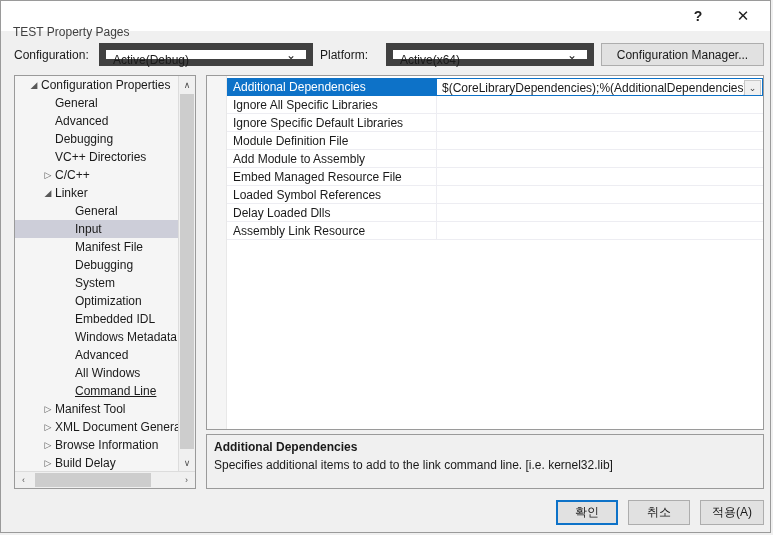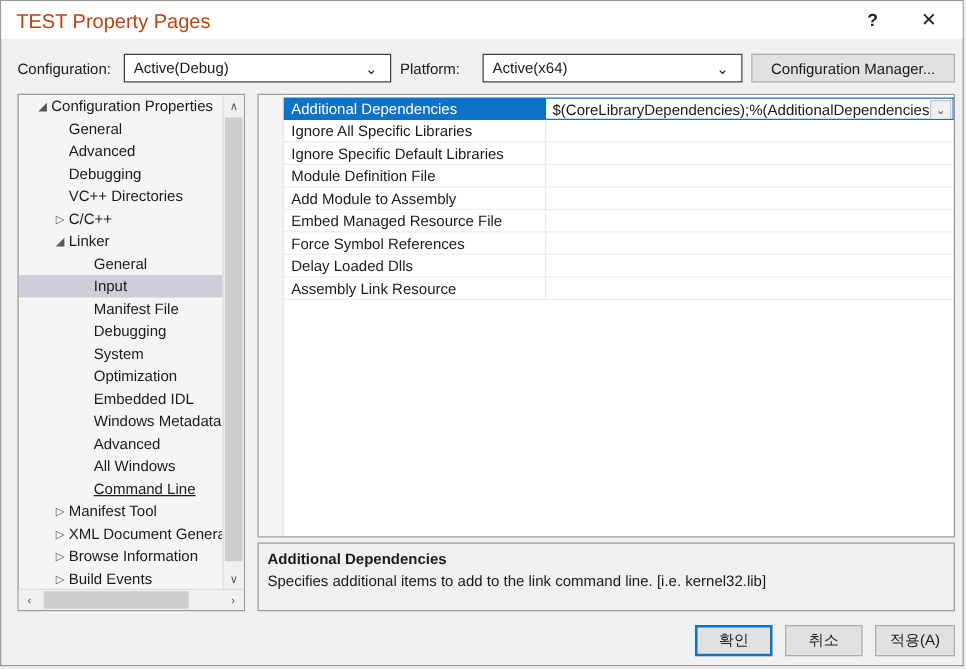--- a/index.html
+++ b/index.html
@@ -29,23 +29,23 @@
   #titlebar {
     position: absolute;
     left: 0; top: 0;
     width: 100%;
     height: 30px;
     background: #ffffff;
     box-sizing: border-box;
   }
   #title-text {
     position: absolute;
-    left: 12px; top: 8px;
-    font-size: 16px;
-    color: #c2410c;
+    left: 12px; top: 24px;
+    font-size: 12px;
+    color: #404040;
     white-space: nowrap;
   }
   .wbtn {
     position: absolute;
     top: 0;
     width: 42px;
     height: 30px;
     display: flex;
     align-items: center;
     justify-content: center;
@@ -62,21 +62,21 @@
     color: #1a1a1a;
     white-space: nowrap;
   }
   #configuration-label { left: 13px; top: 47px; }
   #platform-label { left: 319px; top: 47px; }
 
   .combo {
     position: absolute;
     height: 23px;
     background: #ffffff;
-    border: 1px solid #404040;
+    border: 7px solid #404040;
     box-sizing: border-box;
   }
   .combo .combo-value {
     position: absolute;
     left: 7px; top: 3px;
     font-size: 12px;
     color: #1a1a1a;
     white-space: nowrap;
   }
   .combo .combo-arrow {
@@ -467,21 +467,21 @@
         </div>
         <div class="tree-item">
           <div class="tree-row-inner">
             <span class="tw" style="left: 26px;">▷</span>
             <span class="tlabel" style="left: 40px;">Browse Information</span>
           </div>
         </div>
         <div class="tree-item">
           <div class="tree-row-inner">
             <span class="tw" style="left: 26px;">▷</span>
-            <span class="tlabel" style="left: 40px;">Build Events</span>
+            <span class="tlabel" style="left: 40px;">Build Delay</span>
           </div>
         </div>
       </div>
 
     <div id="tree-vscroll">
       <div class="sb-btn" id="tree-scroll-up">∧</div>
       <div id="tree-vscroll-thumb"></div>
       <div class="sb-btn" id="tree-scroll-down">∨</div>
     </div>
 
@@ -512,21 +512,21 @@
       </div>
       <div class="grid-row" style="top: 74px;">
         <div class="grid-name">Add Module to Assembly</div>
         <div class="grid-value"></div>
       </div>
       <div class="grid-row" style="top: 92px;">
         <div class="grid-name">Embed Managed Resource File</div>
         <div class="grid-value"></div>
       </div>
       <div class="grid-row" style="top: 110px;">
-        <div class="grid-name">Force Symbol References</div>
+        <div class="grid-name">Loaded Symbol References</div>
         <div class="grid-value"></div>
       </div>
       <div class="grid-row" style="top: 128px;">
         <div class="grid-name">Delay Loaded Dlls</div>
         <div class="grid-value"></div>
       </div>
       <div class="grid-row" style="top: 146px;">
         <div class="grid-name">Assembly Link Resource</div>
         <div class="grid-value"></div>
       </div>

